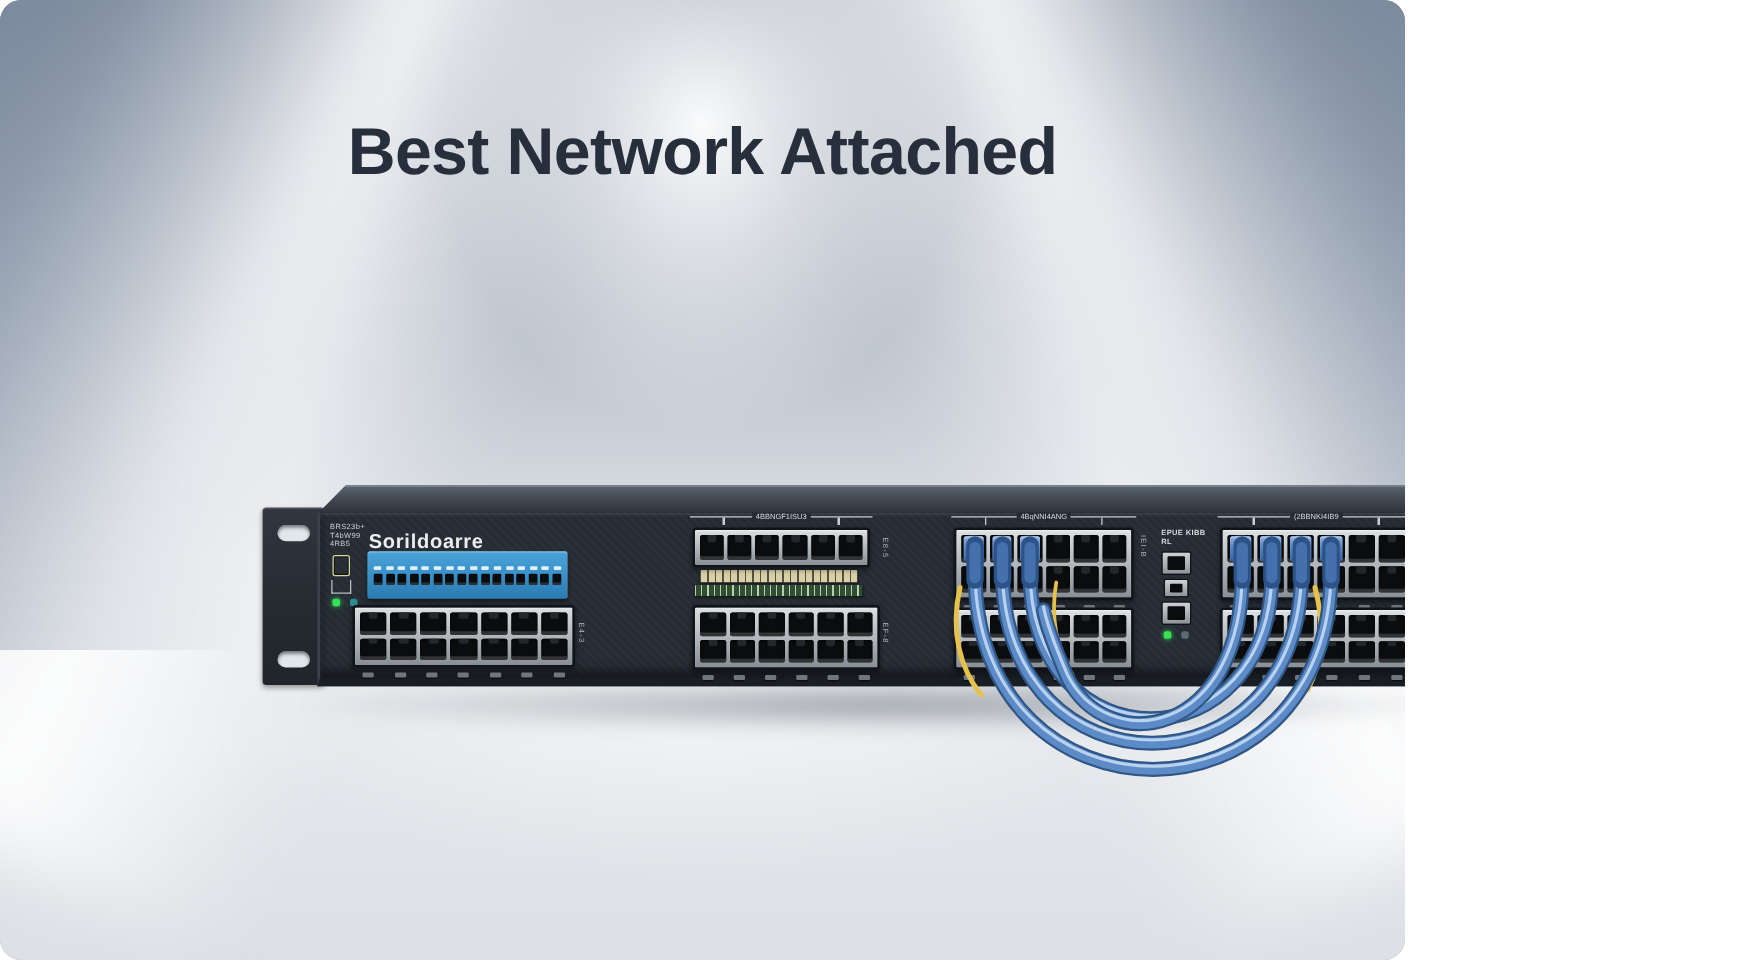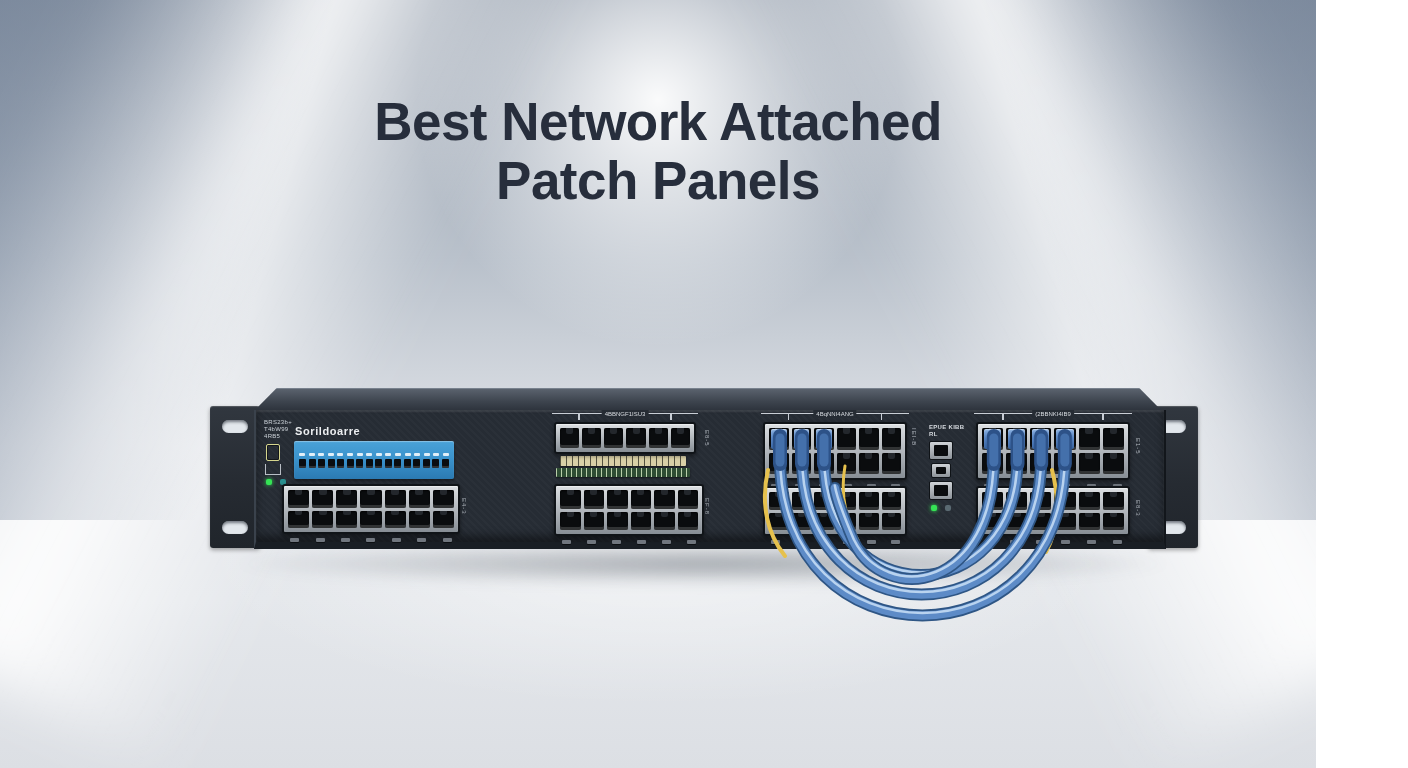--- a/index.html
+++ b/index.html
@@ -1,17 +1,17 @@
 <!DOCTYPE html>
 <html><head>
 <meta charset="utf-8">
 <style>
   html,body{margin:0;padding:0;}
-  .stage{position:relative;width:1316px;height:768px;overflow:hidden;
-    font-family:"Liberation Sans",sans-serif;background:#9aa5b2;}
+  .stage{position:relative;width:1124px;height:768px;overflow:hidden;
+    font-family:"Liberation Sans",sans-serif;background:#9aa5b2;border-radius:17px;}
   
   .bg-base{position:absolute;inset:0;
     background:linear-gradient(180deg,#8e99a8 0%,#b9c1cb 34%,#dfe2e7 58%,#e4e7eb 78%,#dcdfe4 100%);}
   .glow-top{position:absolute;left:30%;top:-22%;width:40%;height:70%;
     background:radial-gradient(ellipse at center,rgba(255,255,255,.95) 0%,rgba(255,255,255,0) 65%);}
   .beam{position:absolute;top:-200px;width:430px;height:980px;
     background:linear-gradient(90deg,rgba(255,255,255,0) 0%,rgba(255,255,255,.92) 50%,rgba(255,255,255,0) 100%);
     filter:blur(26px);}
   .beam-left{left:210px;transform:rotate(27deg);transform-origin:50% 0;}
   .beam-right{right:210px;transform:rotate(-27deg);transform-origin:50% 0;}
@@ -48,21 +48,21 @@
   .info-col{position:absolute;left:264px;top:419px;z-index:4;width:26px;color:#ccd2d8;
     font-size:6px;line-height:7px;letter-spacing:.3px;}
   .info-icon-card{width:12px;height:15px;border:1px solid #d6d68e;border-radius:2px;margin:4px 0 3px 2px;
     box-shadow:inset 0 0 0 1px rgba(0,0,0,.5);}
   .info-icon-bracket{width:14px;height:10px;border:1px solid #b9bfc6;border-top:none;margin:2px 0 4px 1px;}
   .info-leds{display:flex;gap:8px;margin-left:2px;margin-top:3px;}
   .led{width:6px;height:6px;border-radius:2px;}
   .led.green{background:#35e455;box-shadow:0 0 4px #35e455;}
   .led.teal{background:#2a8f8f;}
   .led.gray{background:#5a6a72;}
-  .brand{position:absolute;left:295px;top:425px;z-index:4;font-size:11px;font-weight:700;
+  .brand{position:absolute;left:295px;top:425px;z-index:4;font-size:16px;font-weight:700;
     color:#eceef0;letter-spacing:.6px;}
   
   .blue-strip{position:absolute;left:294px;top:441px;width:160px;height:38px;z-index:4;border-radius:2px;
     background:linear-gradient(180deg,#4aa2d8 0%,#3b93cc 45%,#2b7ab2 100%);
     box-shadow:0 2px 3px rgba(0,0,0,.4),inset 0 1px 1px rgba(255,255,255,.35);
     display:flex;flex-direction:column;justify-content:center;gap:3px;padding:0 5px;box-sizing:border-box;}
   .mini-label-row,.mini-port-row{display:flex;justify-content:space-between;}
   .mini-label{width:6px;height:3px;background:rgba(255,255,255,.85);border-radius:1px;}
   .mini-port{width:7px;height:9px;background:#0a0d10;border-radius:1px;
     box-shadow:inset 0 -2px 0 rgba(255,255,255,.15);}
@@ -113,21 +113,20 @@
   <div class="bg-base"></div>
   <div class="glow-top"></div>
   <div class="beam beam-left"></div>
   <div class="beam beam-right"></div>
   <div class="shade-left"></div>
   <div class="shade-right"></div>
   <div class="floor-glow"></div>
 
   <div class="headline">
     <div>Best Network Attached</div>
-    <div>Patch Panels</div>
   </div>
 
   <div class="device-shadow"></div>
 
   <div class="rack-ear left">
     <div class="ear-hole top"></div>
     <div class="ear-hole bottom"></div>
   </div>
   <div class="rack-ear right">
     <div class="ear-hole top"></div>

